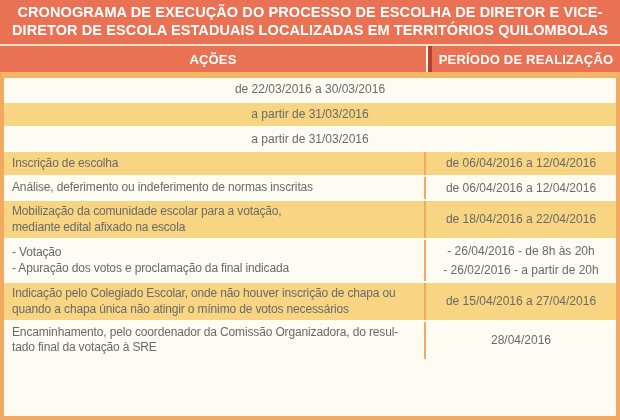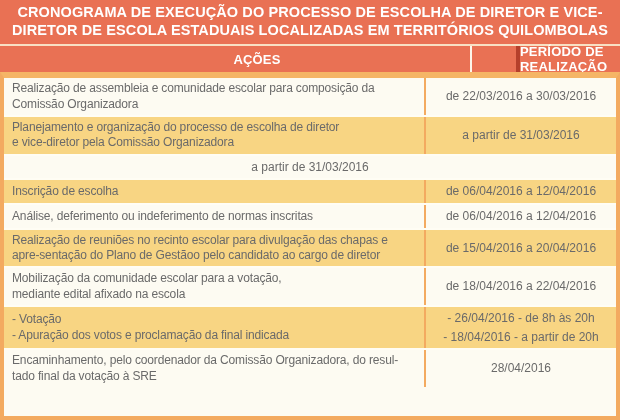--- a/index.html
+++ b/index.html
@@ -31,21 +31,20 @@
     background:#E97154;
     height:26px;
     flex:0 0 26px;
   }
   .header-cell {
     color:#FFFFFF;
     font-weight:bold;
     font-size:13px;
     display:flex; align-items:center; justify-content:center;
     letter-spacing:0.2px;
-    margin-left:44px;
   }
   .header-acao  { width:428px; border-right:2px solid #FDF6EA; }
   .header-periodo { flex:1; border-left:4px solid #B5402B; }
 
   .body {
     flex:1;
     display:flex; flex-direction:column;
     border:4px solid #F3AA60;
     border-top:6px solid #F5B566;
     background:#FDFBF2;
@@ -85,63 +84,60 @@
   <div class="title">CRONOGRAMA DE EXECUÇÃO DO PROCESSO DE ESCOLHA DE DIRETOR E VICE-
 DIRETOR DE ESCOLA ESTADUAIS LOCALIZADAS EM TERRITÓRIOS QUILOMBOLAS</div>
 
   <div class="header-row">
     <div class="header-cell header-acao">AÇÕES</div>
     <div class="header-cell header-periodo">PERÍODO DE REALIZAÇÃO</div>
   </div>
 
   <div class="body" id="rows-container">
   <div class="row">
-    <div class="cell-acao">Realização de assembleia e comunidade escolar para composição da
-Comissão Organizadora</div>
     <div class="cell-periodo">de 22/03/2016 a 30/03/2016</div>
   </div>
 
   <div class="row">
-    <div class="cell-acao">Planejamento e organização do processo de escolha de diretor
-e vice-diretor pela Comissão Organizadora</div>
     <div class="cell-periodo">a partir de 31/03/2016</div>
   </div>
 
   <div class="row">
     <div class="cell-periodo">a partir de 31/03/2016</div>
   </div>
 
   <div class="row">
     <div class="cell-acao">Inscrição de escolha</div>
     <div class="cell-periodo">de 06/04/2016 a 12/04/2016</div>
   </div>
 
   <div class="row">
     <div class="cell-acao">Análise, deferimento ou indeferimento de normas inscritas</div>
     <div class="cell-periodo">de 06/04/2016 a 12/04/2016</div>
   </div>
 
-  <div class="row">
-    <div class="cell-acao">Realização de reuniões no recinto escolar para divulgação das chapas e apre-sentação do Plano de Gestãoo pelo candidato ao cargo de diretor</div>
-    <div class="cell-periodo">de 15/04/2016 a 20/04/2016</div>
-  </div>
 
   <div class="row">
     <div class="cell-acao">Mobilização da comunidade escolar para a votação,
 mediante edital afixado na escola</div>
     <div class="cell-periodo">de 18/04/2016 a 22/04/2016</div>
   </div>
 
   <div class="row">
     <div class="cell-acao">- Votação
 - Apuração dos votos e proclamação da final indicada</div>
     <div class="cell-periodo">- 26/04/2016 - de 8h às 20h
-- 18/04/2016 - a partir de 20h</div>
+- 26/02/2016 - a partir de 20h</div>
   </div>
 
+  <div class="row">
+    <div class="cell-acao">Indicação pelo Colegiado Escolar, onde não houver inscrição de chapa ou
+quando a chapa única não atingir o mínimo de votos necessários</div>
+    <div class="cell-periodo">de 15/04/2016 a 27/04/2016</div>
+  </div>
 
   <div class="row">
     <div class="cell-acao">Encaminhamento, pelo coordenador da Comissão Organizadora, do resul-tado final da votação à SRE</div>
     <div class="cell-periodo">28/04/2016</div>
   </div>
 
 </div>
 </div>
 
 </body></html>

